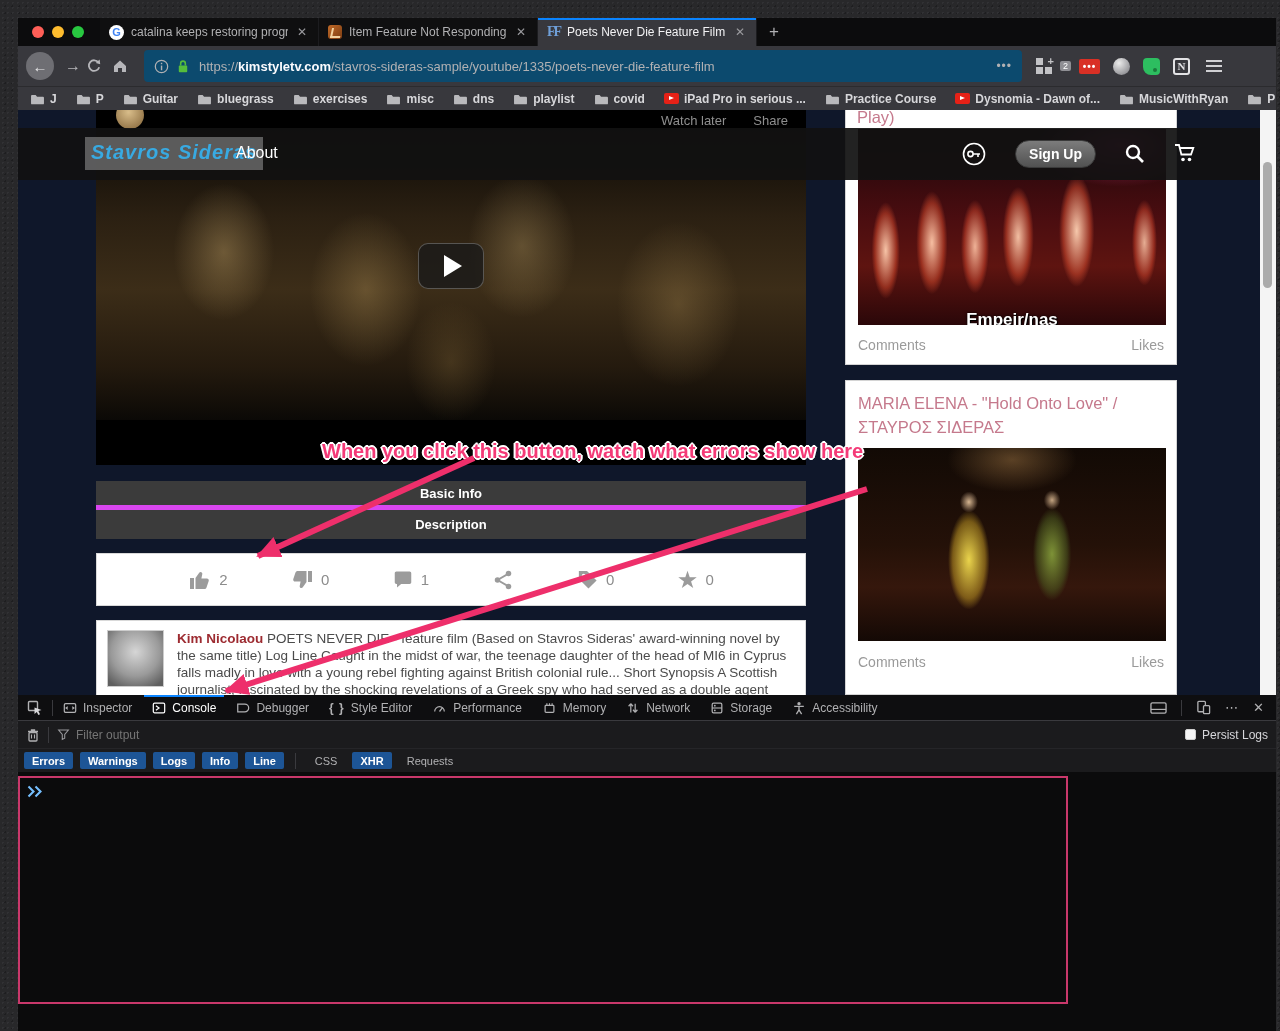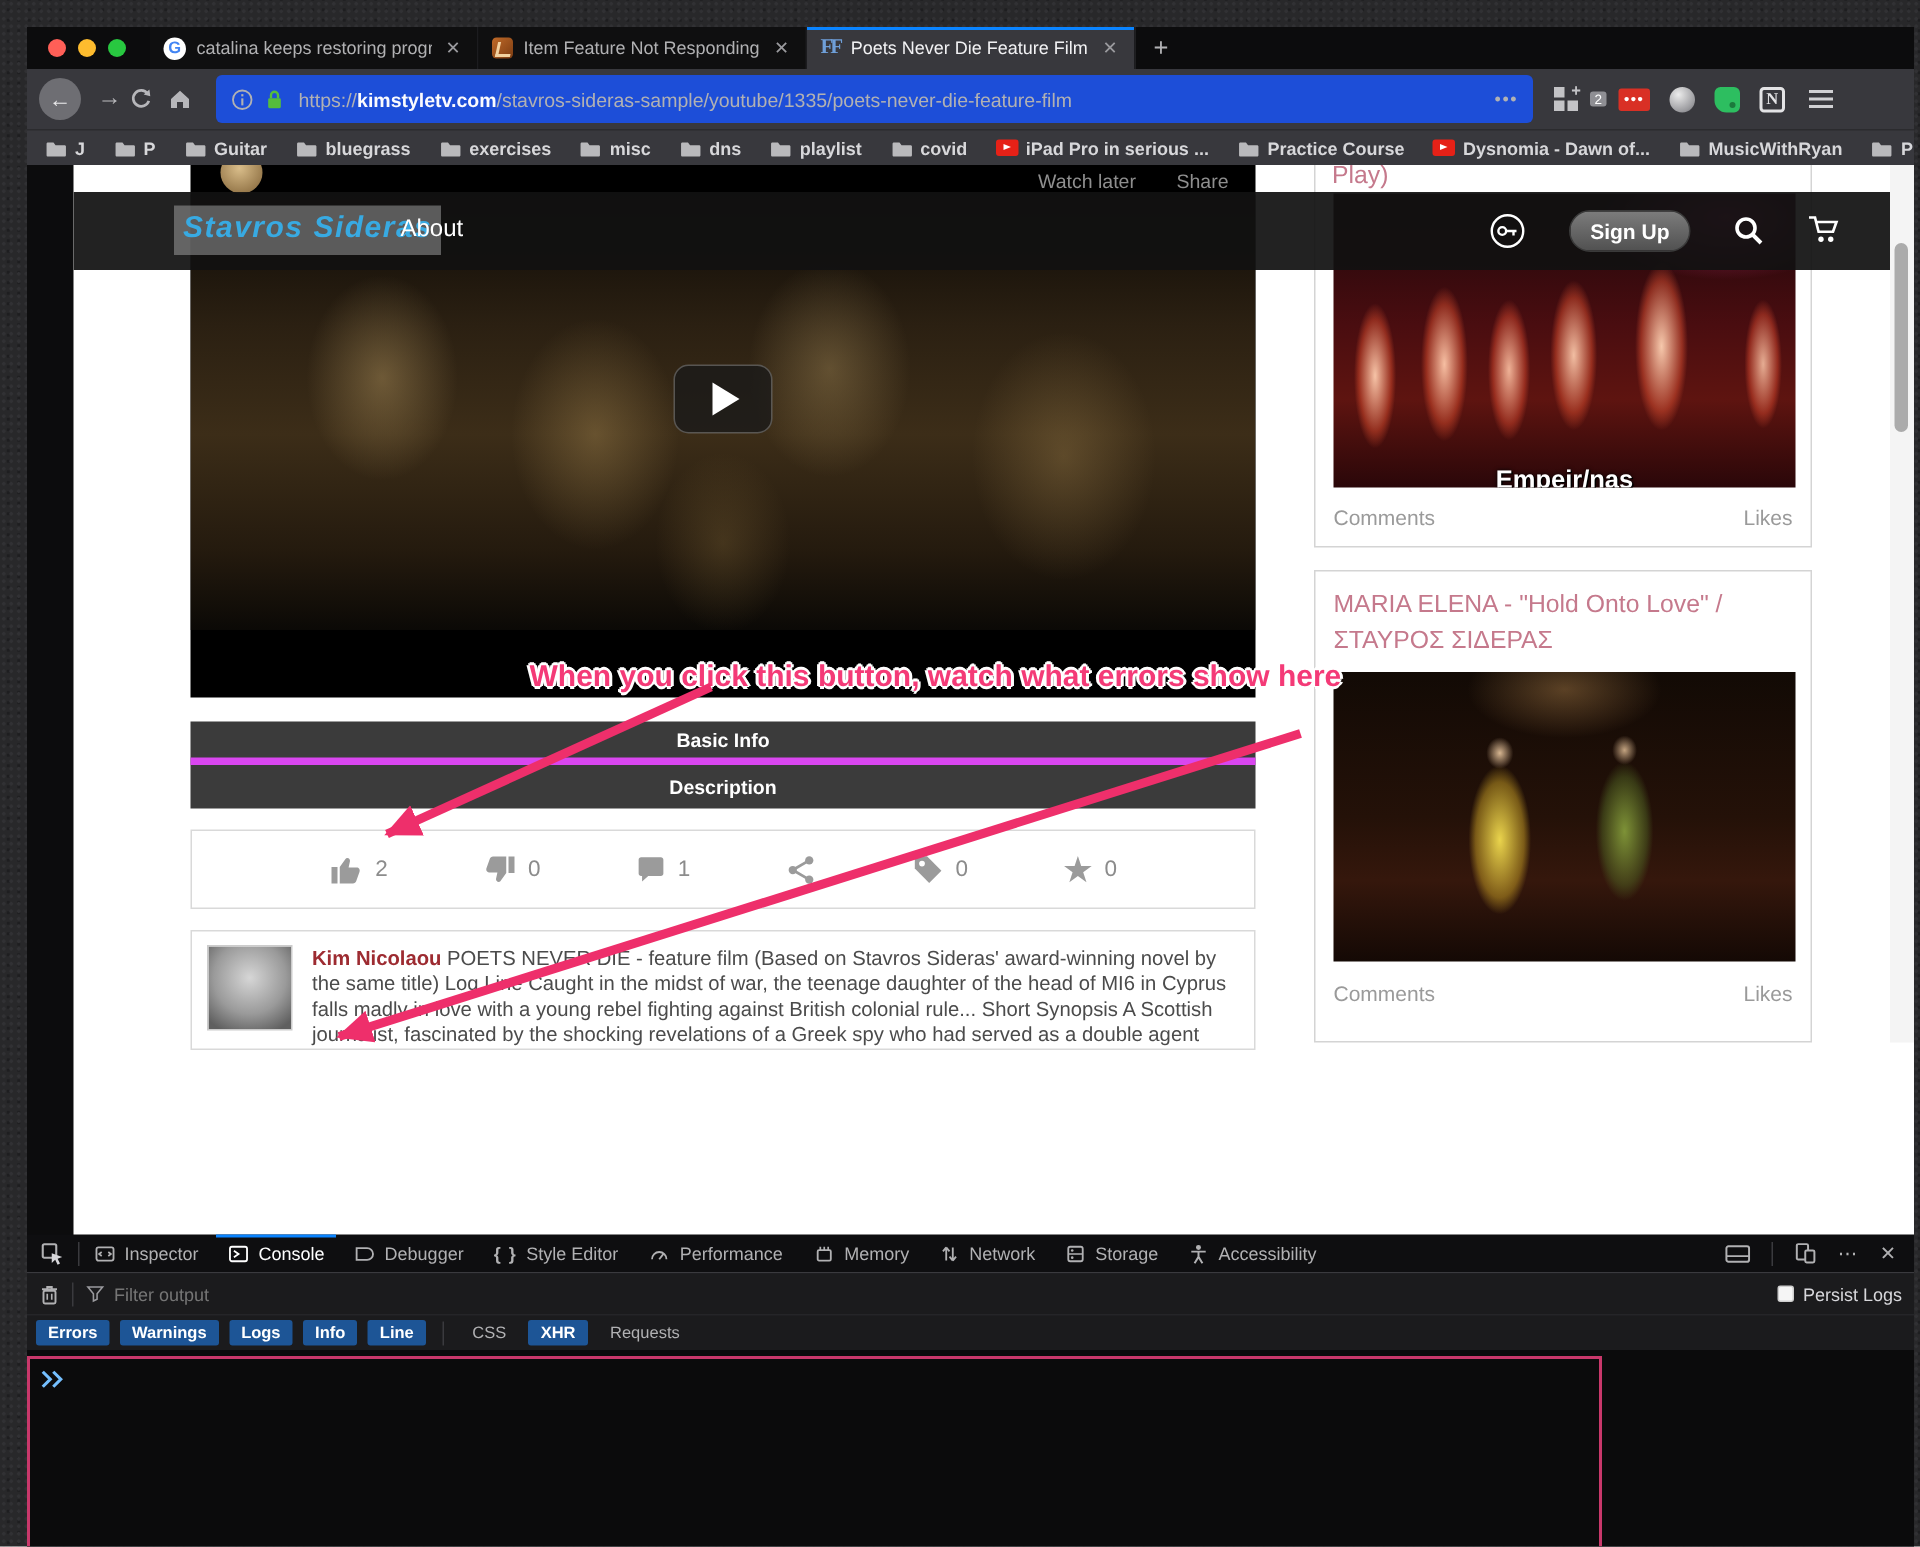--- a/index.html
+++ b/index.html
@@ -27,21 +27,21 @@
   .fav-g { width:15px; height:15px; border-radius:50%; background:#fff; color:#4285f4; font-weight:bold; font-size:11px; display:flex; align-items:center; justify-content:center; flex:none; }
   .fav-item { width:14px; height:14px; border-radius:3px; background:linear-gradient(135deg,#c06a28,#7c3c12); flex:none; position:relative; }
   .fav-item::after { content:""; position:absolute; left:3px; top:3px; width:8px; height:8px; border-left:2px solid #f2d2a0; border-bottom:2px solid #f2d2a0; transform:skewX(-12deg); }
   .fav-ff { color:#6f9fd8; font-family:"Liberation Serif","DejaVu Serif",serif; font-weight:bold; font-size:14px; letter-spacing:-2px; flex:none; }
   .newtab { color:#b1b1b3; font-size:17px; display:flex; align-items:center; padding:0 12px; }
 
   
   .navbar { height:40px; background:#38383d; display:flex; align-items:center; padding:0 8px; }
   .navbtn { color:#b6b6ba; font-size:16px; width:26px; text-align:center; flex:none; }
   .backbtn { width:28px; height:28px; border-radius:50%; background:#6e6e73; color:#e8e8ea; display:flex; align-items:center; justify-content:center; font-size:15px; flex:none; margin-right:6px; }
-  .urlfield { height:28px; background:#1d4ed8; border-radius:4px; display:flex; align-items:center; padding:16px 10px; margin:0 8px 0 6px; width:878px; flex:none; }
+  .urlfield { height:28px; background:#0c4a6e; border-radius:4px; display:flex; align-items:center; padding:16px 10px; margin:0 8px 0 6px; width:878px; flex:none; }
   .urlfield .meta { display:flex; align-items:center; gap:7px; margin-right:9px; }
   .urltext { font-size:13px; color:#b1b1b3; white-space:nowrap; overflow:hidden; flex:1; }
   .urltext b { color:#fbfbfe; font-weight:bold; }
   .pageactions { color:#b1b1b3; font-size:12px; letter-spacing:1px; margin-left:8px; }
   .extrow { display:flex; align-items:center; gap:13px; margin-left:6px; }
   .ext { position:relative; flex:none; }
   .ext-grid { width:17px; height:17px; position:relative; }
   .ext-grid i { position:absolute; width:7px; height:7px; background:#c3c3c6; }
   .ext-grid i:nth-child(1){left:0;top:0;} .ext-grid i:nth-child(2){left:0;top:9px;} .ext-grid i:nth-child(3){left:9px;top:9px;}
   .ext-grid b { position:absolute; right:-1px; top:-3px; color:#c3c3c6; font-size:11px; }
@@ -55,21 +55,21 @@
   .hamburger i { display:block; height:2px; background:#d0d0d3; margin:3px 0; }
 
   
   .bookmarks { height:24px; background:#38383d; border-top:1px solid #2b2b2e; display:flex; align-items:center; gap:19px; padding:0 12px; font-size:12px; color:#d7d7da; }
   .bm { display:flex; align-items:center; gap:5px; white-space:nowrap; font-weight:600; }
   .bm svg { flex:none; }
   .yt { width:15px; height:11px; border-radius:2px; background:#e62117; position:relative; flex:none; }
   .yt::after { content:""; position:absolute; left:5px; top:3px; border-left:5px solid #fff; border-top:2.5px solid transparent; border-bottom:2.5px solid transparent; }
 
   
-  .content { height:713px; background:#ffffff; position:relative; overflow:hidden;margin-left:31px; }
+  .content { height:585px; background:#0f172a; position:relative; overflow:hidden; }
   .video { position:absolute; left:78px; top:0; width:710px; height:355px; background:#000; overflow:hidden; }
   .video-art { position:absolute; left:0; right:0; top:20px; height:290px;
     background:
       radial-gradient(ellipse 70px 95px at 18% 42%, rgba(205,172,110,.38), transparent 72%),
       radial-gradient(ellipse 80px 110px at 38% 55%, rgba(188,154,92,.34), transparent 70%),
       radial-gradient(ellipse 75px 100px at 60% 40%, rgba(210,178,115,.30), transparent 72%),
       radial-gradient(ellipse 85px 115px at 82% 60%, rgba(182,148,88,.30), transparent 72%),
       radial-gradient(ellipse 60px 80px at 50% 80%, rgba(160,128,70,.25), transparent 75%),
       linear-gradient(180deg,#0d0a06,#2b2012 30%,#3c2d18 55%,#241a0e 82%,#0b0906);
   }

